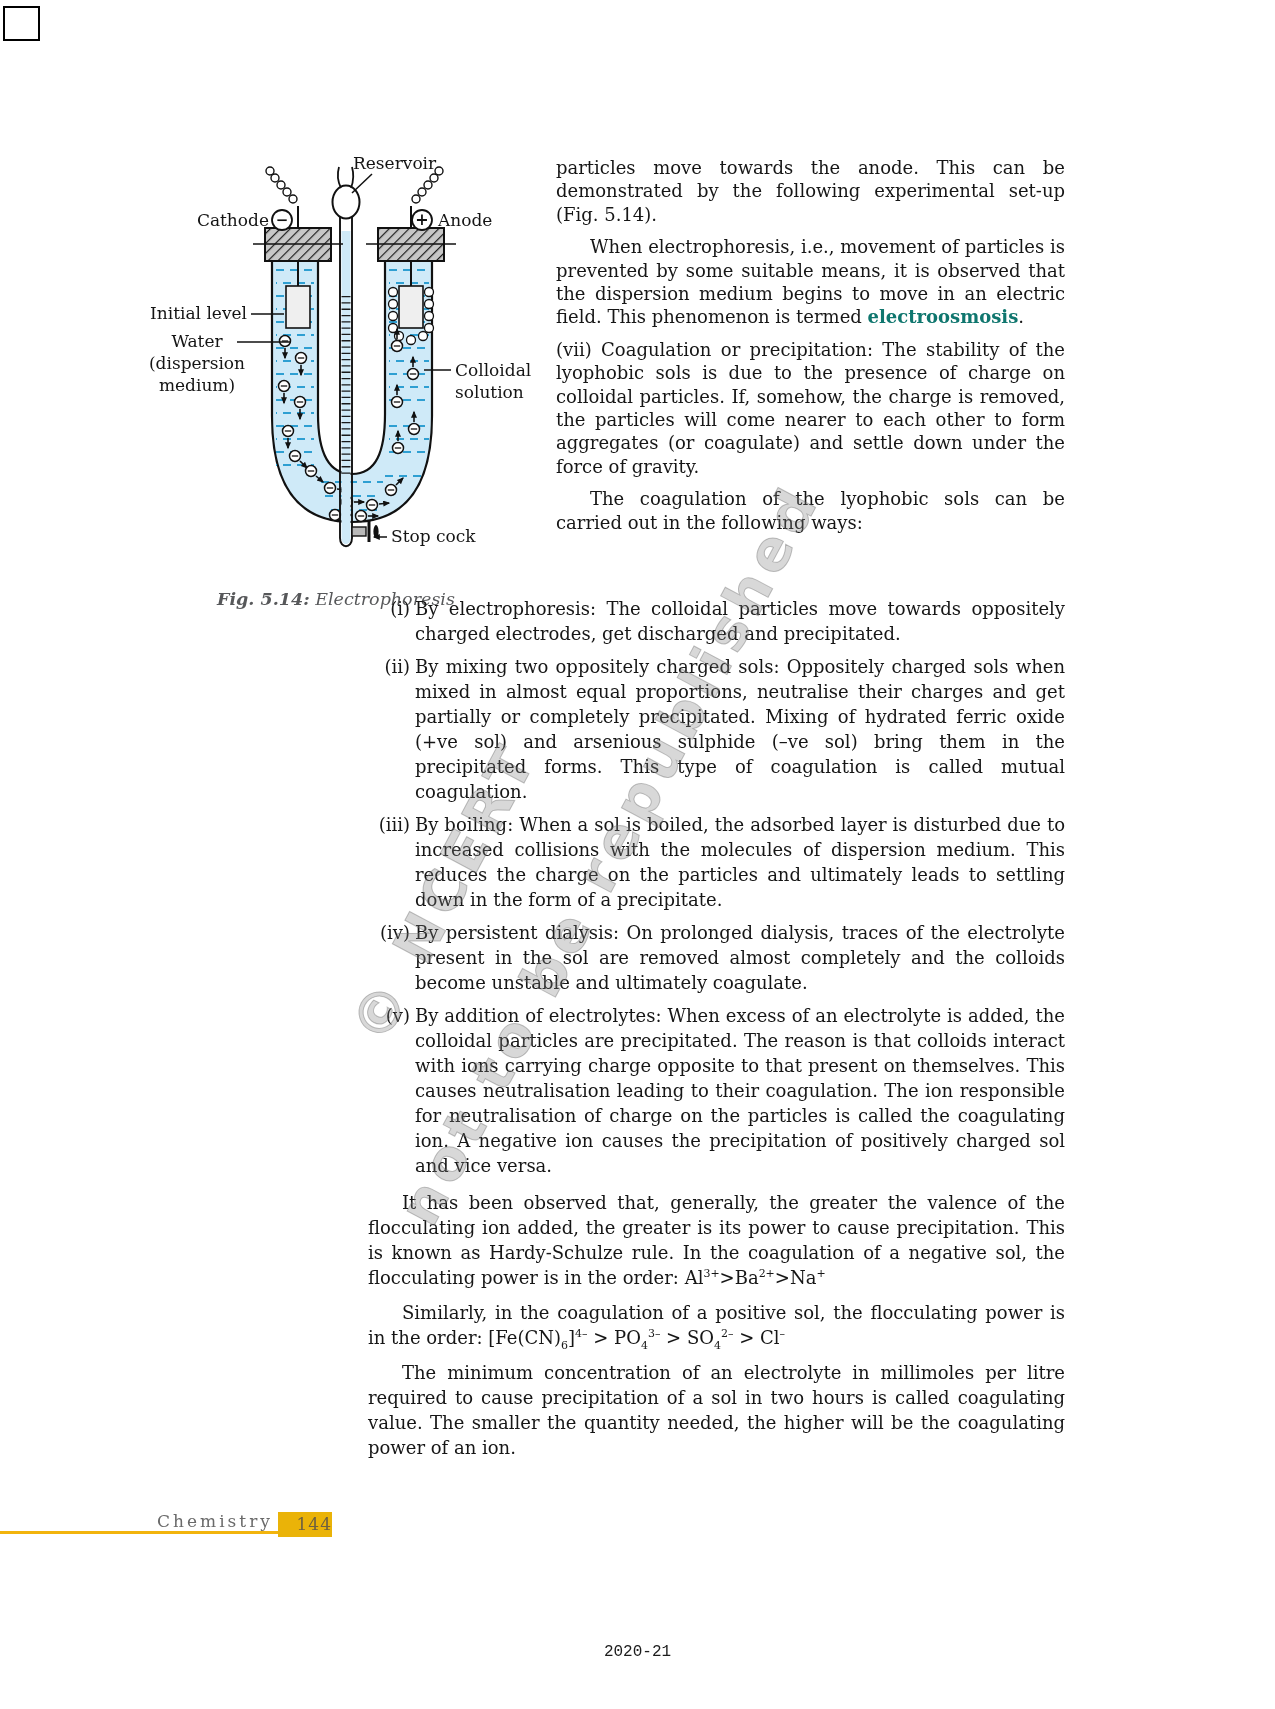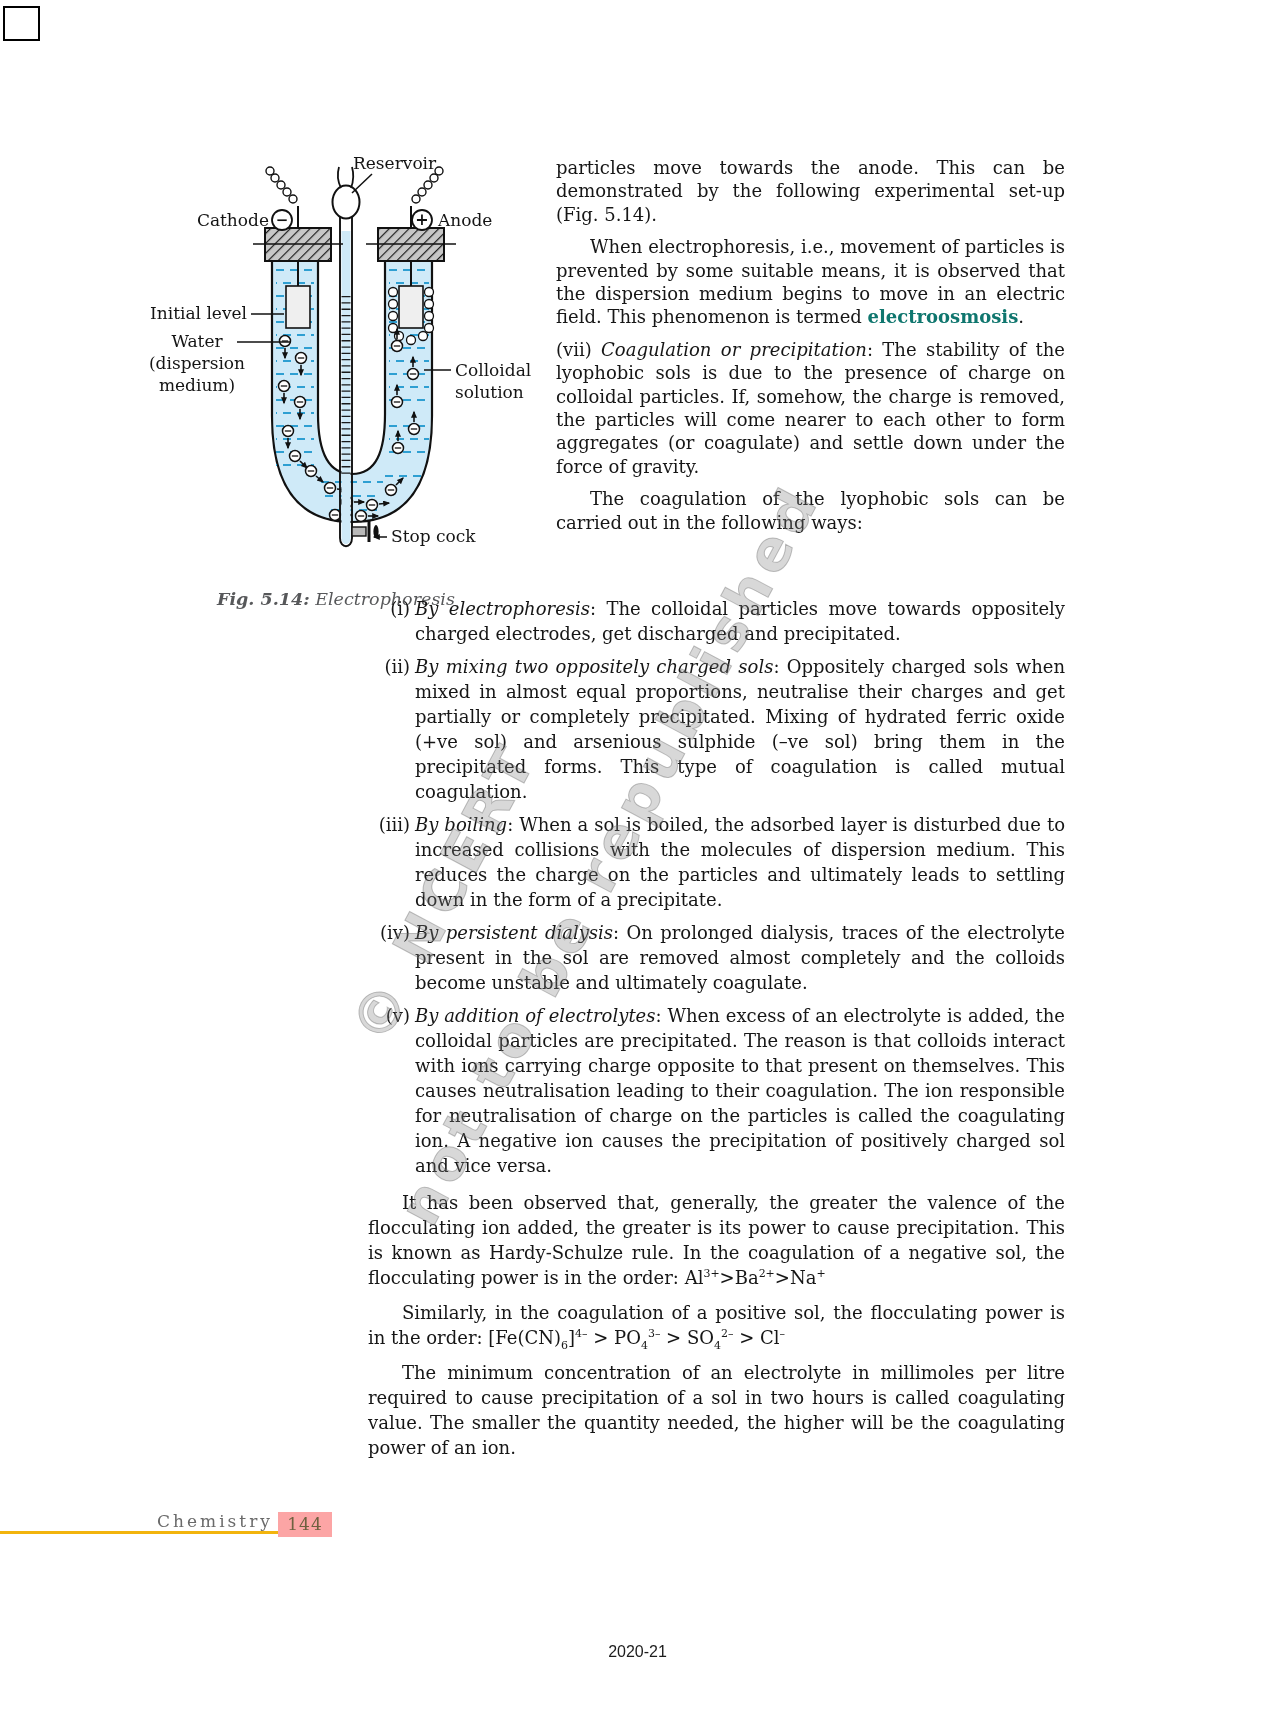--- a/index.html
+++ b/index.html
@@ -14,21 +14,21 @@
   .fig-caption{width:450px;text-align:center;padding-left:52px;box-sizing:border-box;
                font-size:17.5px;color:#57585a;margin-top:13px;}
   .fig-caption .fign{font-weight:bold;font-style:italic;}
   .fig-caption .figt{font-style:italic;}
   
   .rightcol{left:556px;top:156px;width:509px;}
   .mainblock{left:368px;top:596px;width:697px;}
   p.para{margin:0 0 9px 0;text-align:justify;font-size:18px;line-height:23.4px;}
   .mainblock p.para{line-height:25px;margin:0 0 10px 0;}
   .ind{text-indent:34px;}
-  .f-i{font-style:italic;}
+  .f-i{}
   .f-g{font-weight:bold;color:#0f766e;}
   sup{font-size:61%;line-height:0;vertical-align:super;}
   sub{font-size:61%;line-height:0;vertical-align:sub;}
   .li{position:relative;padding-left:47px;margin-bottom:8px;}
   .li .lbl{position:absolute;left:0;top:0;width:42px;text-align:right;font-size:18px;line-height:25px;}
   .li .bod{text-align:justify;font-size:18px;line-height:25px;}
   
   .dsh{stroke:#2e9fd2;stroke-width:2;fill:none;stroke-dasharray:8 6;}
   .d2{stroke-dashoffset:7px;}
   .pt circle{fill:#fff;stroke:#111;stroke-width:1.5;}
@@ -37,24 +37,24 @@
   .figtext{font-family:"DejaVu Serif","Liberation Serif",serif;font-size:17px;fill:#141414;}
   
   .wm{pointer-events:none;color:rgba(125,125,125,0.30);-webkit-text-stroke:1px rgba(110,110,110,0.42);
       font-family:"DejaVu Sans","Liberation Sans",sans-serif;letter-spacing:7px;white-space:nowrap;
       transform-origin:0 0;font-size:56px;font-weight:bold;}
   .wm1{left:338px;top:1022px;transform:rotate(-62deg);}
   .wm2{left:386px;top:1205px;transform:rotate(-62deg);}
   
   .foot-rule{left:0;top:1531px;width:281px;height:3px;background:#f2b40d;}
   .foot-book{left:157px;top:1511px;font-size:17px;color:#6a6a6a;letter-spacing:3px;}
-  .foot-badge{left:278px;top:1512px;width:54px;height:25px;background:#fca5a5;
-              text-align:center;font-size:17px;line-height:25px;color:#6e6140;letter-spacing:1px;}
+  .foot-badge{left:278px;top:1512px;width:54px;height:25px;background:#eab308;
+              text-align:right;font-size:17px;line-height:25px;color:#6e6140;letter-spacing:1px;}
   .year{left:0;top:1643px;width:1275px;text-align:center;
-        font-family:Liberation Sans, sans-serif;font-size:16px;color:#1c1c1c;}
+        font-family:Liberation Mono, monospace;font-size:16px;color:#1c1c1c;}
 </style>
 </head>
 <body>
 
 <div class="abs corner-box"></div>
 
 <div class="abs figure">
   <svg viewBox="0 0 450 430" width="450" height="430">
     <defs>
       <pattern id="hatch" width="7" height="7" patternUnits="userSpaceOnUse" patternTransform="rotate(45)">

